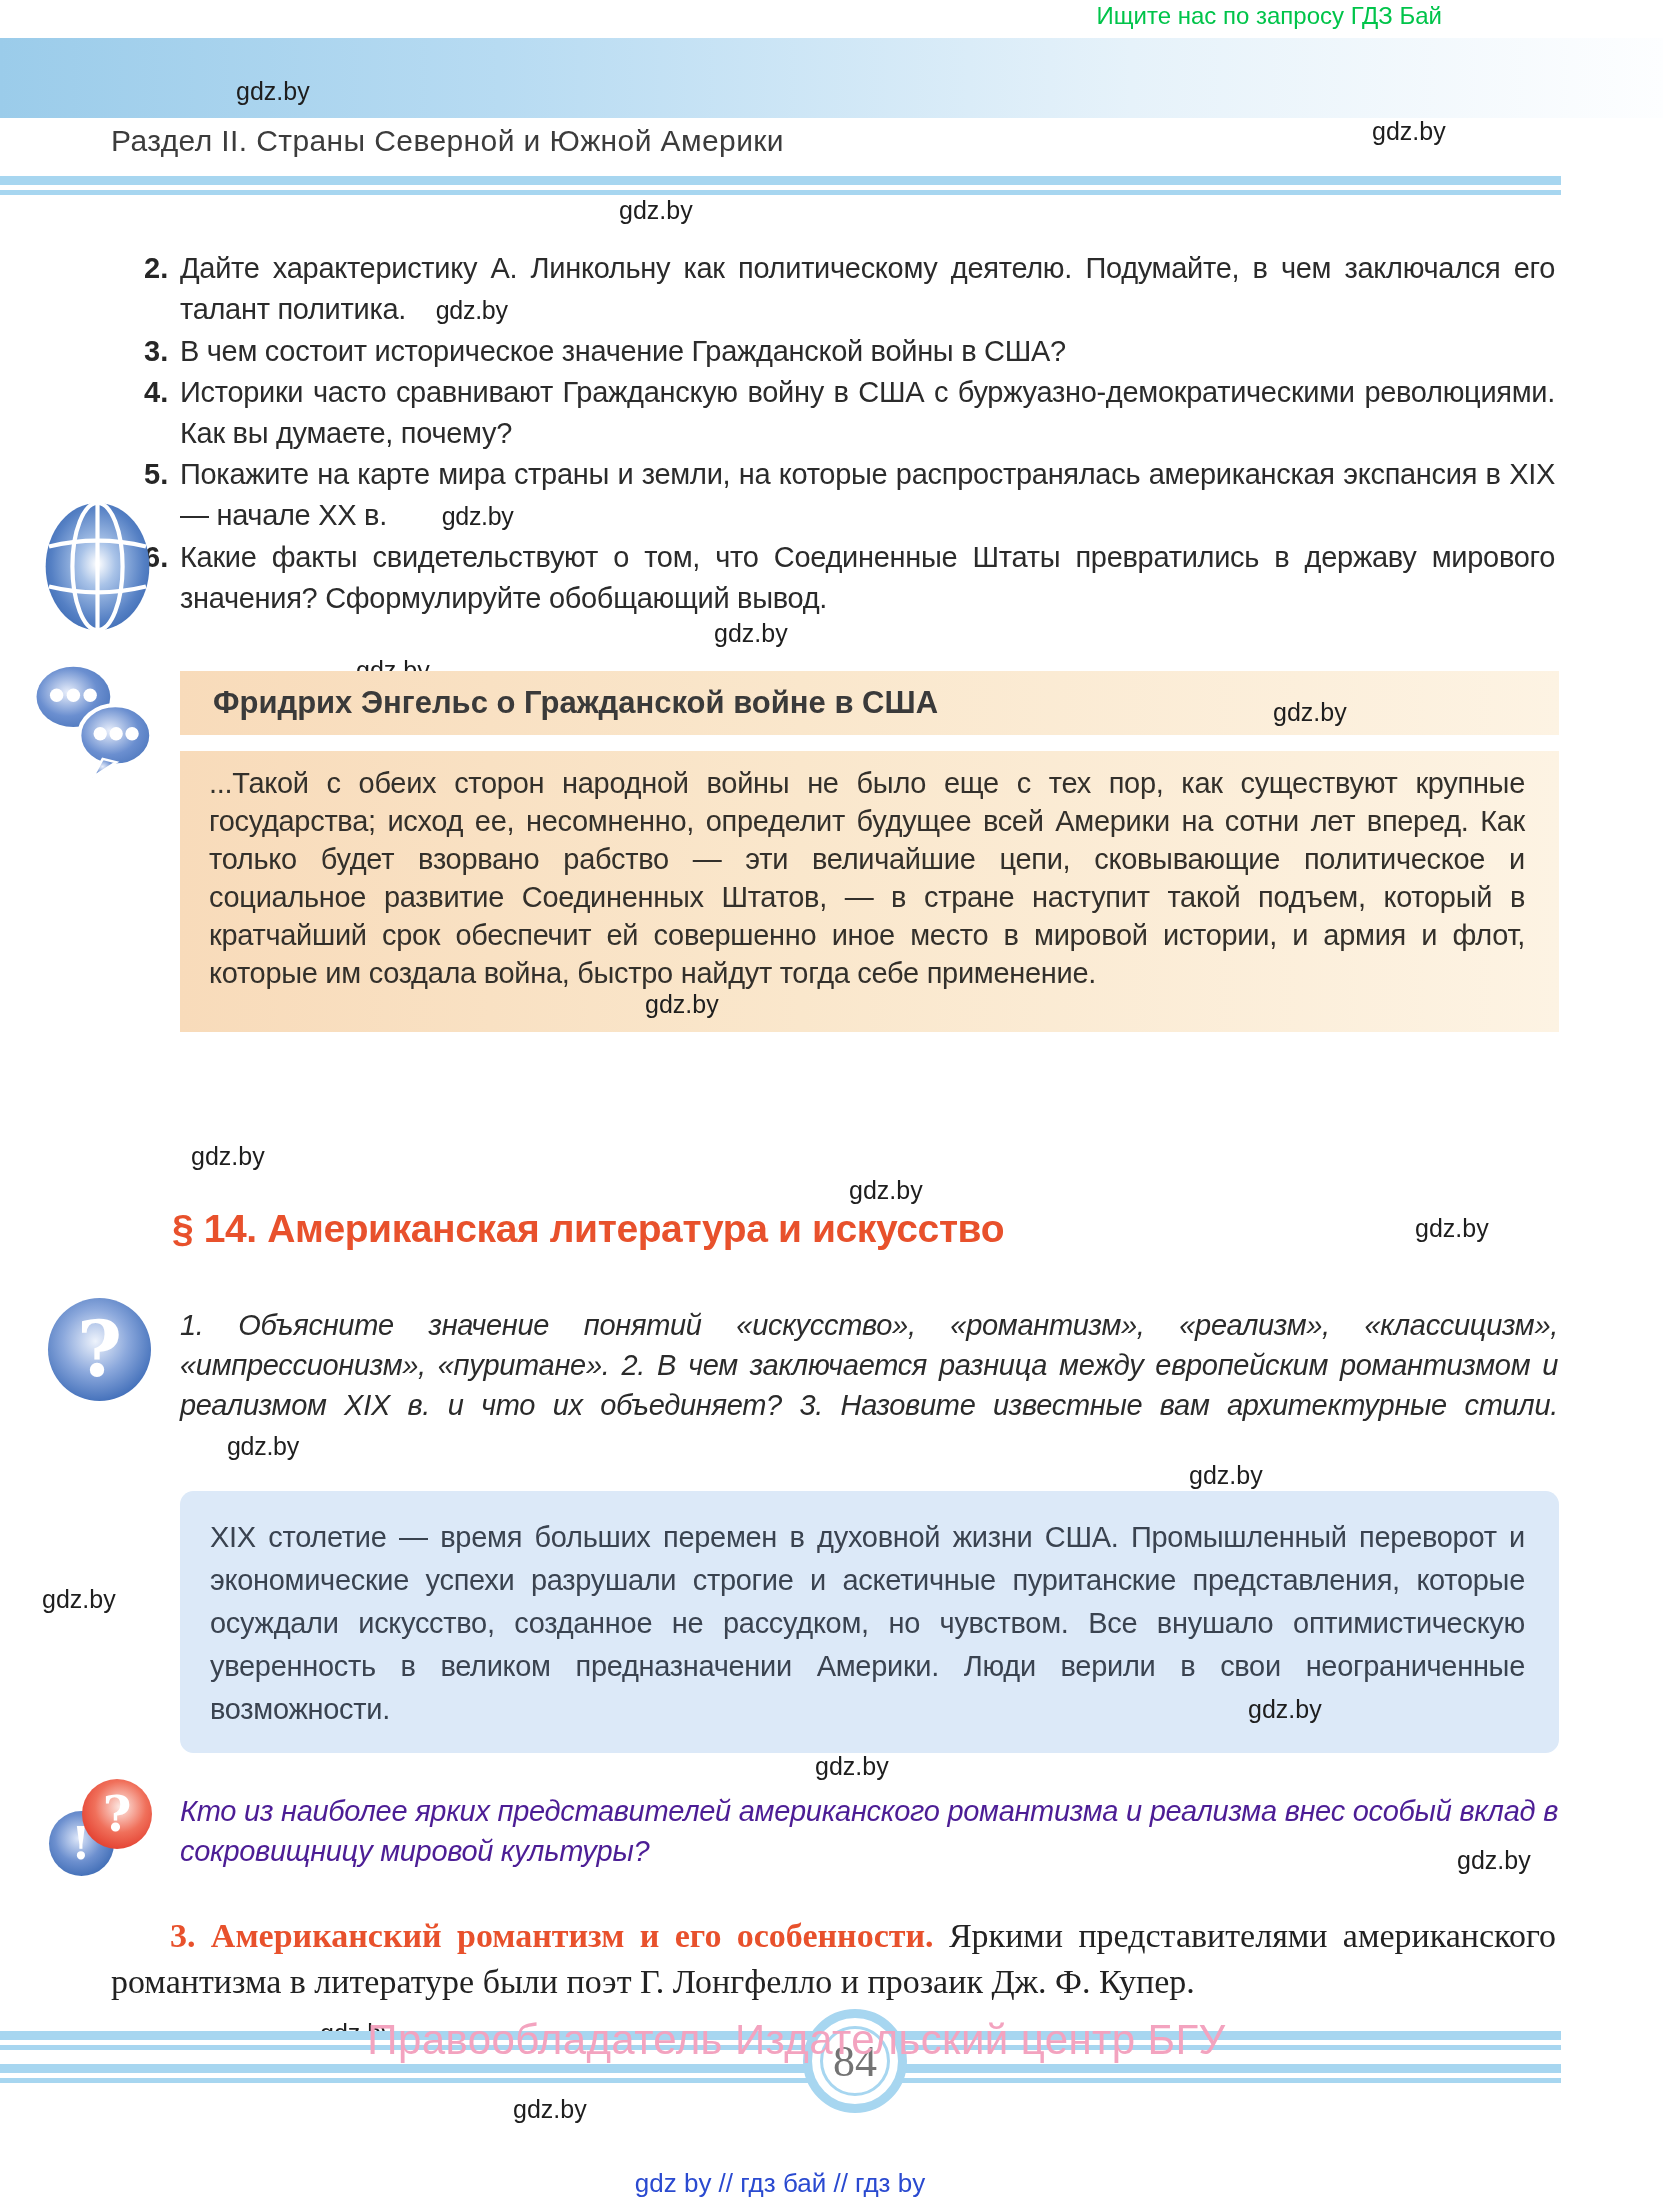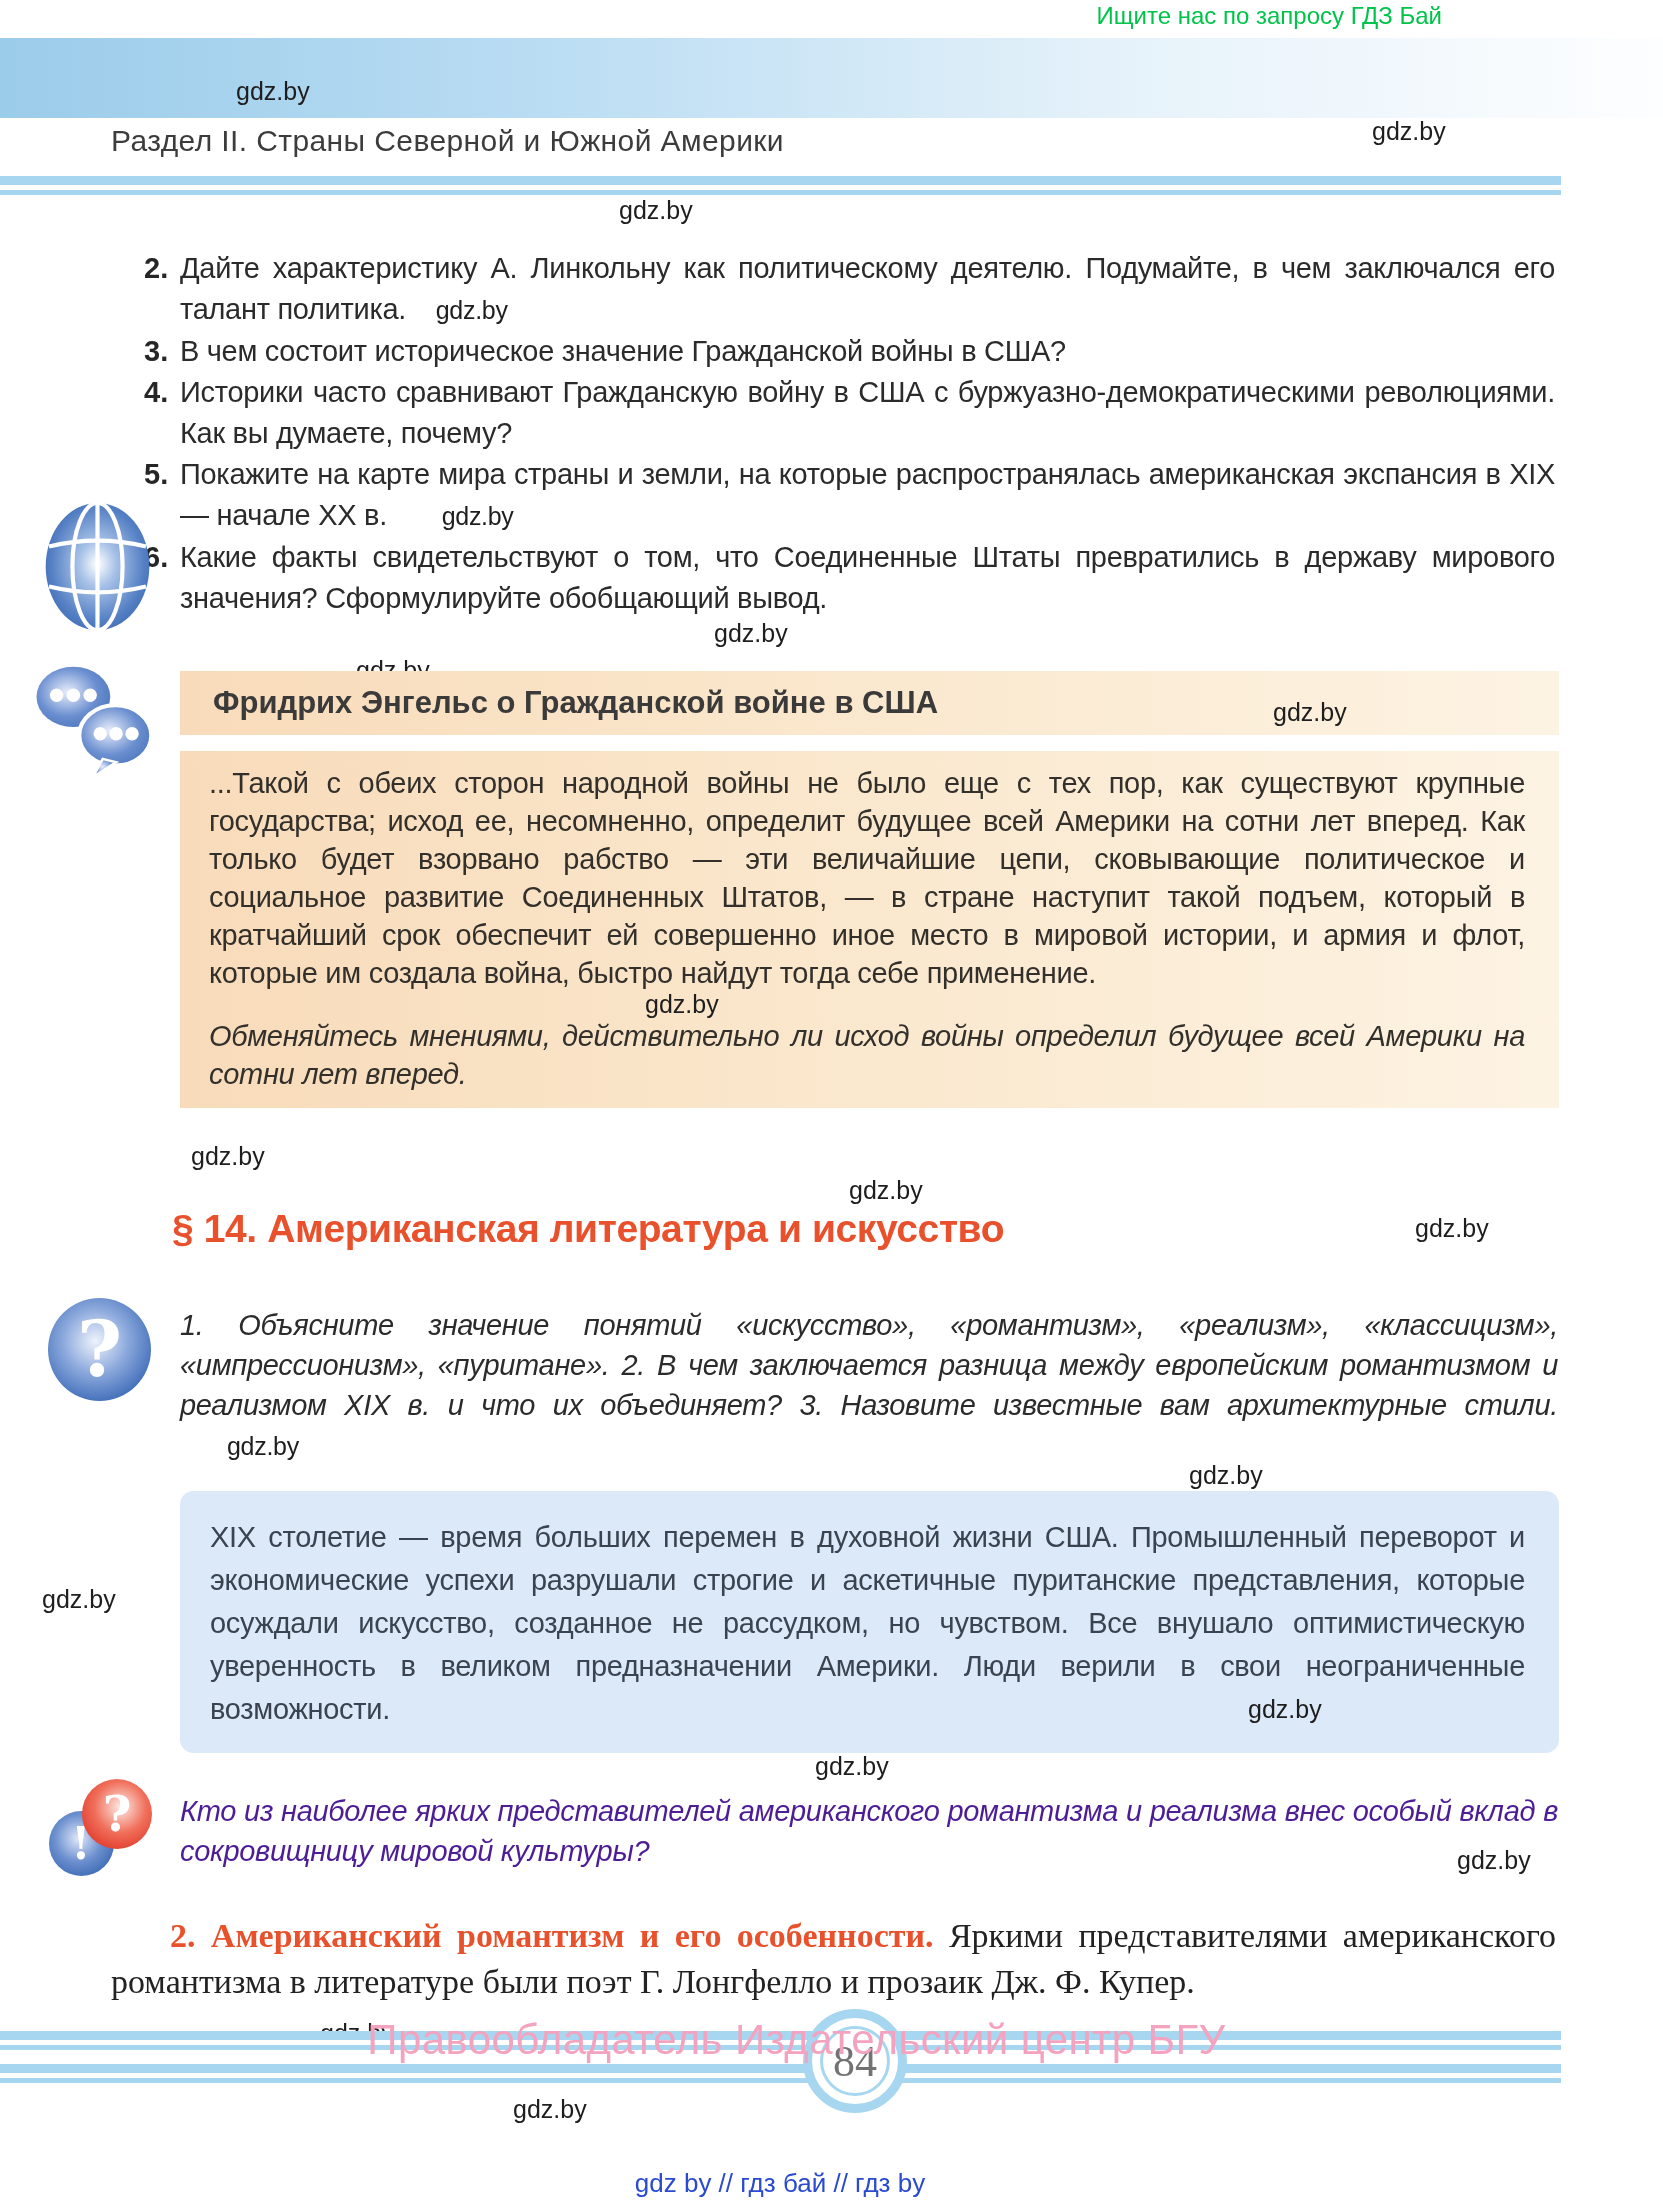--- a/index.html
+++ b/index.html
@@ -155,21 +155,20 @@
     <circle cx="98" cy="82" r="8" fill="#fff"></circle>
     <circle cx="117" cy="82" r="8" fill="#fff"></circle>
   </svg>
 </div>
 
 <div class="abs engels-title">Фридрих Энгельс о Гражданской войне в США</div>
 <div class="wm" style="left:1273px;top:698px;">gdz.by</div>
 <div class="abs engels-body">
   <div class="engels-text">...Такой с обеих сторон народной войны не было еще с тех пор, как существуют крупные государства; исход ее, несомненно, определит будущее всей Америки на сотни лет вперед. Как только будет взорвано рабство — эти величайшие цепи, сковывающие политическое и социальное развитие Соединенных Штатов, — в стране наступит такой подъем, который в кратчайший срок обеспечит ей совершенно иное место в мировой истории, и армия и флот, которые им создала война, быстро найдут тогда себе применение.</div>
   <div class="engels-wm-line"><span class="wm-inline">gdz.by</span></div>
-  <div class="engels-task">Обменяйтесь мнениями, действительно ли исход войны определил будущее всей Америки на сотни лет вперед.</div>
 </div>
 
 <div class="wm" style="left:191px;top:1142px;">gdz.by</div>
 <div class="wm" style="left:849px;top:1176px;">gdz.by</div>
 
 <div class="abs sec-heading">§ 14. Американская литература и искусство</div>
 <div class="wm" style="left:1415px;top:1214px;">gdz.by</div>
 
 <div class="abs icon-circle q-icon">
     <span>?</span>
@@ -192,21 +191,21 @@
     </div>
   <div class="icon-circle qe-red">
       <span>?</span>
     </div>
 </div>
 
 <div class="abs key-question">Кто из наиболее ярких представителей американского романтизма и реализма внес особый вклад в сокровищницу мировой культуры?</div>
 <div class="wm" style="left:1457px;top:1846px;">gdz.by</div>
 
 <div class="abs body-paragraph">
-  <span class="para-lead">2. Американский романтизм и его особенности.</span><span> Яркими представителями американского романтизма в литературе были поэт Г. Лонгфелло и прозаик Дж. Ф. Купер.</span>
+  <span class="para-lead">3. Американский романтизм и его особенности.</span><span> Яркими представителями американского романтизма в литературе были поэт Г. Лонгфелло и прозаик Дж. Ф. Купер.</span>
 </div>
 <div class="wm" style="left:320px;top:2019px;">gdz.by</div>
 
 <div class="abs footer-stripes" style="top:2031px;">
   <div class="stripe-thick"></div>
   <div class="stripe-gap"></div>
   <div class="stripe-thin"></div>
 </div>
 <div class="abs footer-stripes" style="top:2064px;">
   <div class="stripe-thick"></div>

